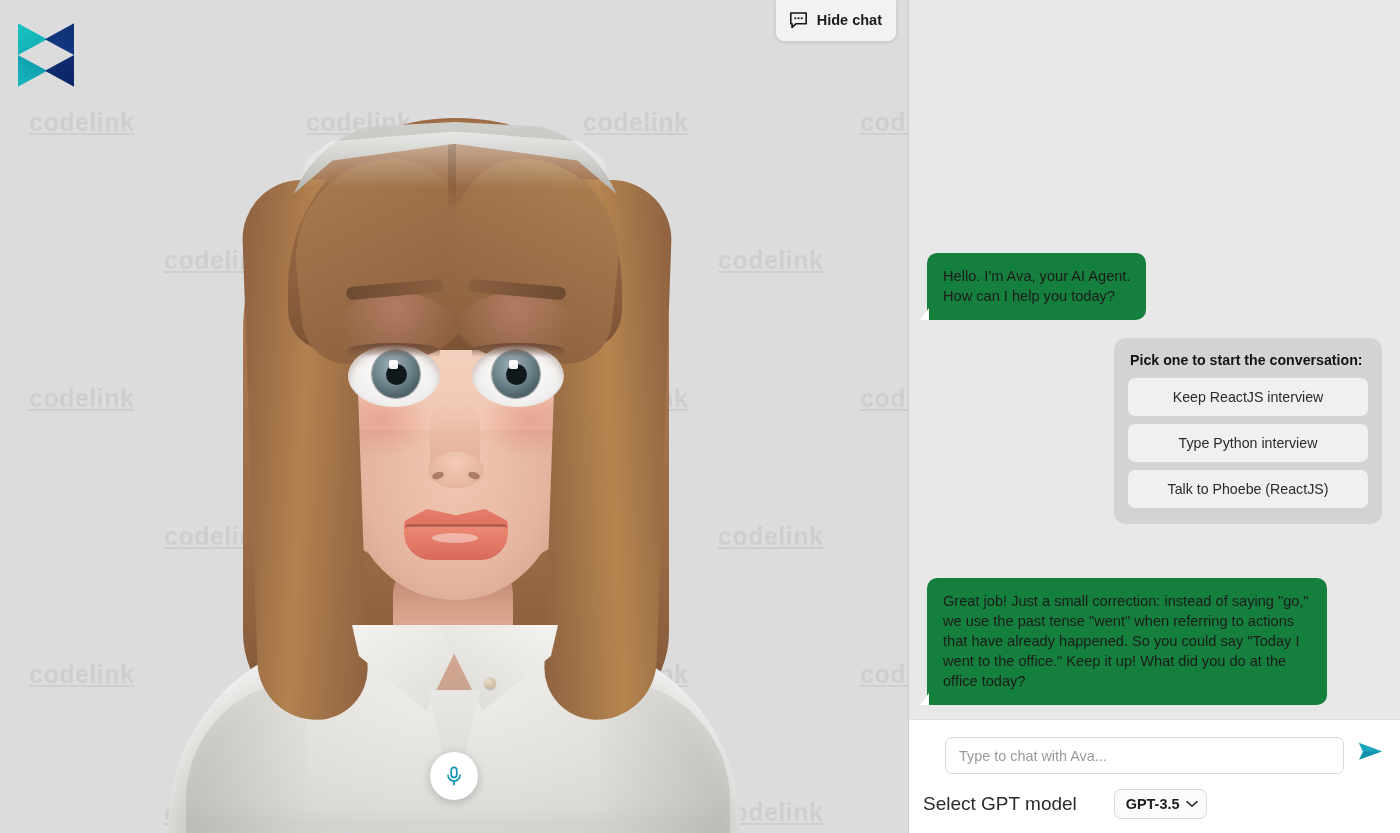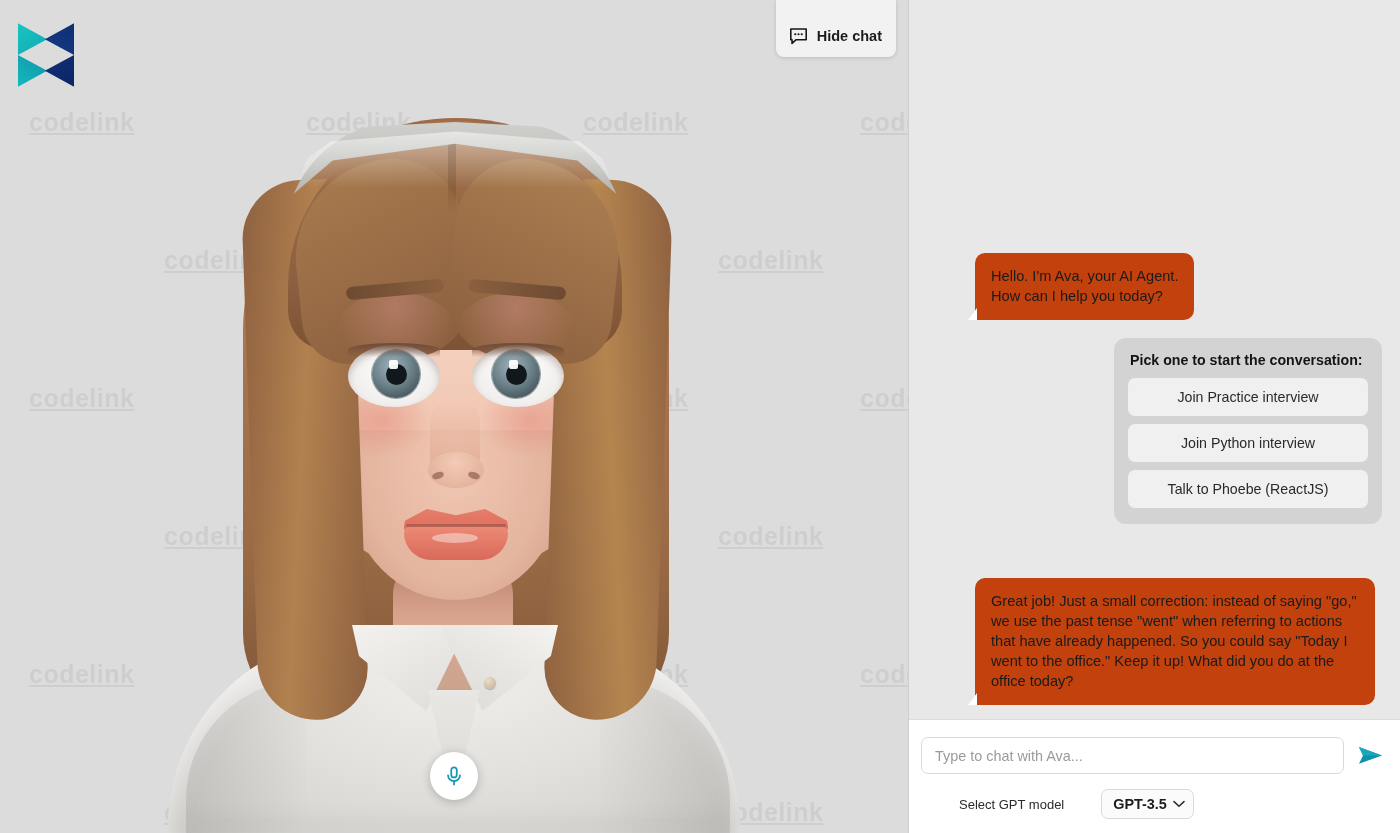--- a/index.html
+++ b/index.html
@@ -209,21 +209,21 @@
     position: absolute; left: 430px; top: 752px; width: 48px; height: 48px;
     border-radius: 50%; background: #ffffff; z-index: 7;
     display: flex; align-items: center; justify-content: center;
     box-shadow: 0 2px 10px rgba(0,0,0,.22); cursor: pointer;
   }
 
   
   #hide-chat {
     position: absolute; right: 12px; top: 0; z-index: 8;
     display: flex; align-items: center; gap: 8px;
-    padding: 25px 14px 11px 12px;
+    padding: 9px 14px 11px 12px;
     background: #f2f2f2; border-radius: 0 0 8px 8px;
     box-shadow: 0 1px 4px rgba(0,0,0,.14);
     cursor: pointer; user-select: none;
   }
   #hide-chat .hc-label { font-size: 14.5px; font-weight: 700; color: #1c1c1c; }
 
   
   #chat {
     width: 491px; height: 833px; display: flex; flex-direction: column;
     background: #e8e8e8;
@@ -237,21 +237,21 @@
   .msg-row { display: flex; width: 100%; }
   .msg-row.bot { justify-content: flex-start; }
   .msg-row.user { justify-content: flex-end; }
 
   .bubble {
     position: relative; max-width: 400px;
     padding: 13px 16px 14px 16px;
     font-size: 14.6px; line-height: 20px; color: #1b1b1b;
     border-radius: 10px;
   }
-  .bubble.bot { background: #c2410c; border-radius: 10px 10px 10px 2px; margin-left: 48px; }
+  .bubble.bot { background: #15803d; border-radius: 10px 10px 10px 2px; }
   .bubble.bot::after {
     content: ""; position: absolute; left: -7px; bottom: 0;
     border-width: 0 0 12px 9px; border-style: solid;
     border-color: transparent transparent #ffffff transparent;
   }
   .bubble.user { background: #d4d4d4; border-radius: 10px 10px 2px 10px; }
   .bubble.user::after {
     content: ""; position: absolute; right: -7px; bottom: 0;
     border-width: 0 9px 12px 0; border-style: solid;
     border-color: transparent transparent #d4d4d4 transparent;
@@ -274,34 +274,34 @@
     font-family: "Liberation Sans", sans-serif; cursor: pointer; text-align: center;
   }
   .sg-btn:last-child { margin-bottom: 0; }
 
   
   #composer {
     flex: none; background: #ffffff;
     border-top: 1px solid #dcdcdc;
     padding: 17px 16px 14px 12px;
   }
-  #input-row { display: flex; align-items: center; gap: 12px; }
+  #input-row { display: flex; align-items: flex-start; gap: 12px; margin-left: 24px; }
   #chat-input {
     flex: 1 1 auto; height: 37px;
     border: 1px solid #d9d9d9; border-radius: 7px;
     padding: 0 13px; font-size: 14.4px; color: #2a2a2a;
     font-family: "Liberation Sans", sans-serif;
     background: #fff; outline: none;
   }
   #chat-input::placeholder { color: #9a9a9a; }
   #send-btn { flex: none; width: 28px; height: 28px; background: none; border: none; cursor: pointer;
     display: flex; align-items: center; justify-content: center; padding: 0; }
 
   #model-row { display: flex; align-items: center; gap: 12px; margin-top: 15px; padding-left: 2px; }
-  #model-label { font-size: 13px; color: #2b2b2b; margin-left: 36px; }
+  #model-label { font-size: 19px; color: #2b2b2b; }
   #model-select {
     appearance: none; -webkit-appearance: none;
     background: #fbfbfb; border: 1px solid #dadada; border-radius: 7px;
     padding: 6px 26px 6px 11px;
     font-size: 14.4px; font-weight: 700; color: #1d1d1d;
     font-family: "Liberation Sans", sans-serif; cursor: pointer;
   }
   #model-wrap { position: relative; display: inline-flex; align-items: center; padding-left: 25px; }
   #model-caret { position: absolute; right: 9px; pointer-events: none; display: flex; }
 </style>
@@ -474,22 +474,22 @@
 
   <div id="chat">
 
     <div id="messages" style="justify-content: flex-end;">
         <div class="msg-row bot">
           <div class="bubble bot">Hello. I'm Ava, your AI Agent.<br>How can I help you today?</div>
         </div>
         <div class="sugg-row">
           <div id="suggestions">
             <div class="sg-title">Pick one to start the conversation:</div>
-            <button class="sg-btn">Join Practice interview</button>
-            <button class="sg-btn">Join Python interview</button>
+            <button class="sg-btn">Keep ReactJS interview</button>
+            <button class="sg-btn">Type Python interview</button>
             <button class="sg-btn">Talk to Phoebe (ReactJS)</button>
           </div>
         </div>
         <div style="height: 18px;"></div>
         <div style="height: 18px;"></div>
         <div style="height: 18px;"></div>
         <div class="msg-row bot">
           <div class="bubble bot">Great job! Just a small correction: instead of saying "go," we use the past tense "went" when referring to actions that have already happened. So you could say "Today I went to the office." Keep it up! What did you do at the office today?</div>
         </div>
       </div>

